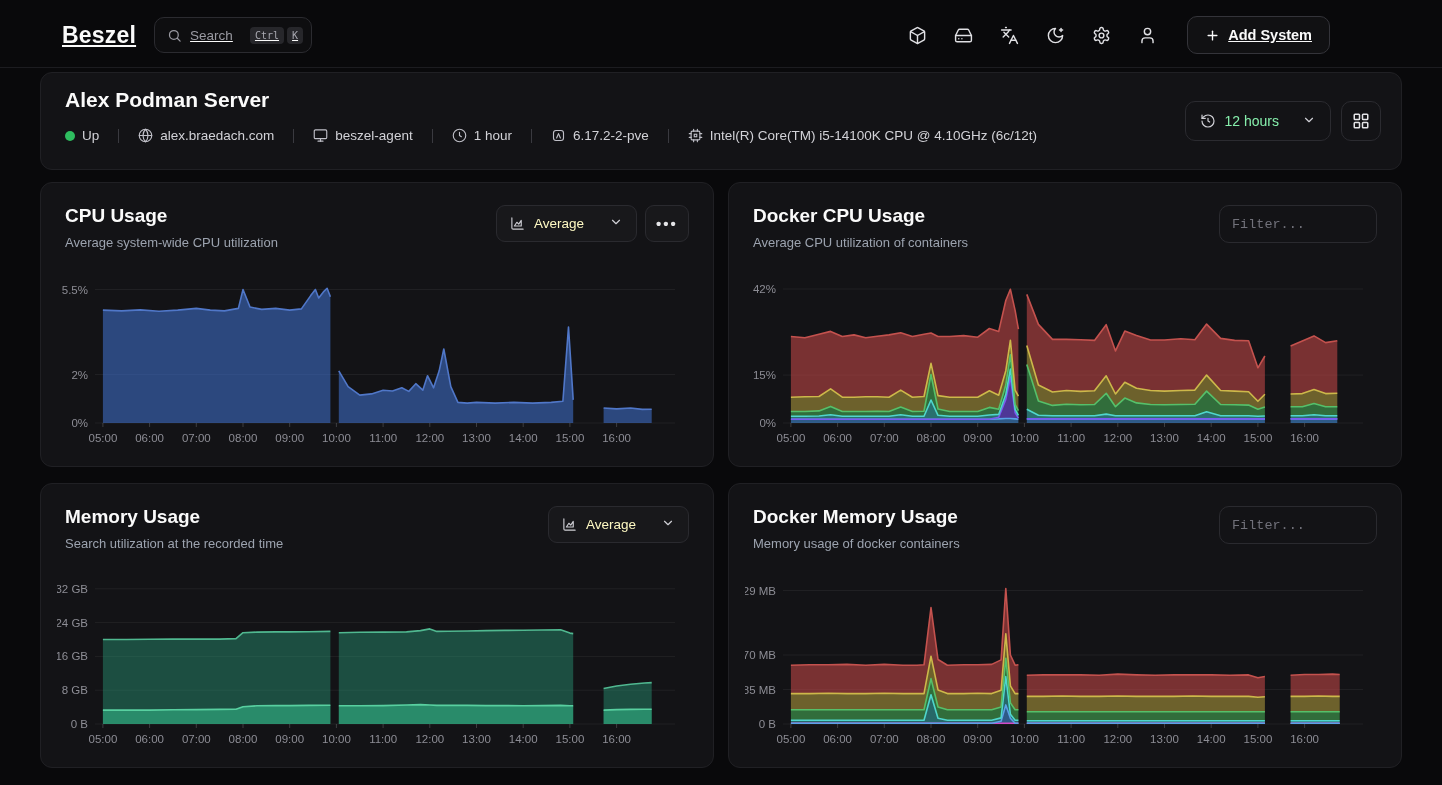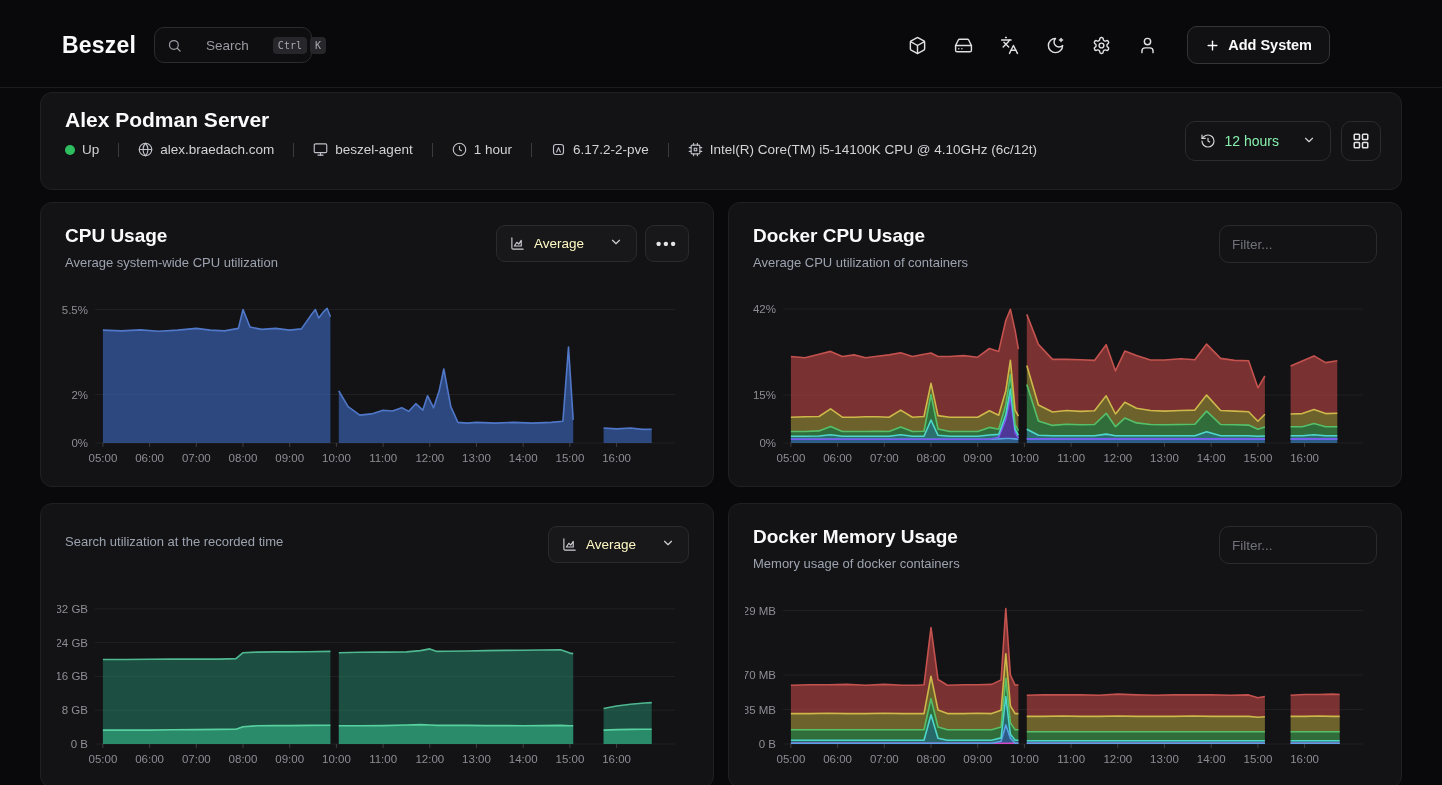--- a/index.html
+++ b/index.html
@@ -1,33 +1,33 @@
 <!DOCTYPE html>
 <html><head>
 <meta charset="utf-8">
 <style>
   * { margin:0; padding:0; box-sizing:border-box; }
   html,body { width:1442px; height:785px; overflow:hidden; }
   body { background:#09090b; color:#fafafa; font-family:"Liberation Sans", sans-serif; }
 
   
-  .navbar { height:88px; display:flex; align-items:center; padding:3px 112px 0 62px; border-bottom:1px solid #1c1c20; }
+  .navbar { height:68px; display:flex; align-items:center; padding:3px 112px 0 62px; border-bottom:1px solid #1c1c20;text-decoration:underline; }
   .logo { font-size:23px; font-weight:800; letter-spacing:.2px; margin-right:18px; }
-  .search { display:flex; align-items:center; gap:24px; width:158px; height:36px; border:1px solid #2b2b30; border-radius:10px; padding:0 8px 0 12px; color:#9a9aa2; cursor:pointer; background:#0e0e10; }
+  .search { display:flex; align-items:center; gap:8px; width:158px; height:36px; border:1px solid #2b2b30; border-radius:10px; padding:0 8px 0 12px; color:#9a9aa2; cursor:pointer; background:#0e0e10; }
   .search .ph { font-size:13.5px; }
   .kbdwrap { margin-left:auto; display:flex; gap:3px; }
   kbd { font-family:"DejaVu Sans Mono", monospace; font-size:10px; color:#a8a8b0; background:#27272b; border-radius:4px; padding:3px 5px; }
   .nav-right { margin-left:auto; display:flex; align-items:center; gap:10px; }
   .navicon { width:36px; height:36px; display:flex; align-items:center; justify-content:center; color:#e0e0e4; border-radius:8px; cursor:pointer; }
   .navicon svg { width:19px; height:19px; }
   .add-btn { margin-left:12px; display:flex; align-items:center; gap:8px; height:38px; padding:0 17px; border:1px solid #34343a; border-radius:10px; background:#111113; font-size:14.5px; font-weight:600; color:#fafafa; cursor:pointer; }
 
   
   .syscard { margin:4px 40px 0; height:98px; background:#131316; border:1px solid #202024; border-radius:12px; padding:15px 20px 15px 24px; display:flex; justify-content:space-between; }
-  .systitle { font-size:21px; font-weight:700; margin-bottom:10px; }
+  .systitle { font-size:21px; font-weight:700; margin-bottom:16px; }
   .meta { display:flex; align-items:center; gap:19px; font-size:13.5px; color:#d2d2d7; }
   .meta-item { display:flex; align-items:center; gap:7px; }
   .meta-item svg { width:15px; height:15px; color:#c0c0c8; }
   .sep { width:1px; height:14px; background:#3a3a40; }
   .dot { width:10px; height:10px; border-radius:50%; background:#2ebd5f; }
   .sys-right { display:flex; align-items:center; gap:10px; align-self:center; }
   .range-select { display:flex; align-items:center; gap:9px; height:40px; padding:0 14px; border:1px solid #2b2b30; border-radius:10px; background:#131316; font-size:14px; color:#86efac; cursor:pointer; }
   .range-select svg { width:16px; height:16px; color:#d0d0d6; }
   .range-select .chev { color:#8f8f96; margin-left:14px; }
   .grid-btn { width:40px; height:40px; border:1px solid #2b2b30; border-radius:10px; background:#131316; display:flex; align-items:center; justify-content:center; color:#e4e4e7; cursor:pointer; }
@@ -37,21 +37,21 @@
   .grid { margin:12px 40px 12px; display:grid; grid-template-columns:1fr 1fr; gap:16px 14px; }
   .card { position:relative; height:285px; background:#131316; border:1px solid #202024; border-radius:12px; padding:22px 24px; }
   .card-head { display:flex; justify-content:space-between; align-items:flex-start; }
   .card-title { font-size:19px; font-weight:700; }
   .card-sub { font-size:13px; color:#9ca3af; margin-top:8px; }
   .controls { display:flex; gap:8px; }
   .avg-select { display:flex; align-items:center; gap:9px; height:37px; padding:0 13px; border:1px solid #2a2a2f; border-radius:9px; background:#18181b; font-size:13.5px; color:#fef9c3; cursor:pointer; }
   .avg-select svg { width:15px; height:15px; color:#cfcfd5; }
   .avg-select .chev { color:#8f8f96; margin-left:16px; }
   .menu-btn { width:44px; height:37px; border:1px solid #2a2a2f; border-radius:9px; background:#18181b; color:#e4e4e7; display:flex; align-items:center; justify-content:center; letter-spacing:2px; font-size:15px; font-weight:700; cursor:pointer; }
-  .filter-input { width:158px; height:38px; border:1px solid #2a2a2f; border-radius:10px; background:transparent; color:#e4e4e7; padding:0 12px; font-size:13.5px; font-family:Liberation Sans, sans-serif; outline:none; }
+  .filter-input { width:158px; height:38px; border:1px solid #2a2a2f; border-radius:10px; background:transparent; color:#e4e4e7; padding:0 12px; font-size:13.5px; font-family:Liberation Mono, monospace; outline:none; }
   .filter-input::placeholder { color:#71717a; }
   svg.chart { position:absolute; left:16px; bottom:5px; width:622px; height:190px; }
   svg.chart text { font-family:"Liberation Sans", sans-serif; font-size:11.5px; fill:#8d8d95; }
   .chev svg { width:14px; height:14px; }
 </style>
 </head>
 <body>
 
 <div class="navbar">
   <div class="logo">Beszel</div>
@@ -339,20 +339,21 @@
         <polyline points="545.6,123.0 557.3,122.6 569.0,118.5 580.6,122.6 592.3,122.3" fill="none" stroke="#cdb84a" stroke-width="1.6" stroke-linejoin="round"></polyline>
         <polyline points="45.9,65.5 59.9,66.8 74.0,63.3 85.6,60.4 97.3,65.5 109.0,63.9 120.7,66.8 132.3,65.2 144.0,63.9 155.7,61.7 167.4,65.5 179.0,63.3 186.0,62.0 193.0,65.5 204.7,65.5 218.7,64.6 232.7,66.2 244.4,57.5 253.7,60.4 260.8,29.5 265.4,18.3 270.1,39.4 273.4,58.2" fill="none" stroke="#c4524e" stroke-width="1.6" stroke-linejoin="round"></polyline>
         <polyline points="281.8,23.4 293.4,53.4 307.5,68.4 321.5,68.4 335.5,68.7 349.5,69.4 361.2,53.7 370.5,79.9 379.8,60.1 391.5,64.6 405.5,69.0 419.5,69.0 435.9,67.8 449.9,68.7 461.6,53.1 475.6,67.4 489.6,69.4 503.6,69.7 512.9,96.8 519.9,85.0" fill="none" stroke="#c4524e" stroke-width="1.6" stroke-linejoin="round"></polyline>
         <polyline points="545.6,75.1 557.3,70.0 569.0,64.9 580.6,71.6 592.3,69.7" fill="none" stroke="#c4524e" stroke-width="1.6" stroke-linejoin="round"></polyline>
       </svg>
   </div>
 
   <div class="card">
     <div class="card-head">
       <div>
+        <div class="card-title">Memory Usage</div>
         <div class="card-sub">Search utilization at the recorded time</div>
       </div>
       <div class="controls">
         <div class="avg-select">
           <svg viewBox="0 0 24 24" fill="none" stroke="currentColor" stroke-width="1.8" stroke-linecap="round" stroke-linejoin="round">
               <path d="M3 3v16a2 2 0 0 0 2 2h16"></path>
               <path d="M7 16l4-6 3 3 4-6v9H7z"></path>
             </svg>
           <span>Average</span>
           <span class="chev"><svg viewBox="0 0 24 24" fill="none" stroke="currentColor" stroke-width="2" stroke-linecap="round" stroke-linejoin="round">

